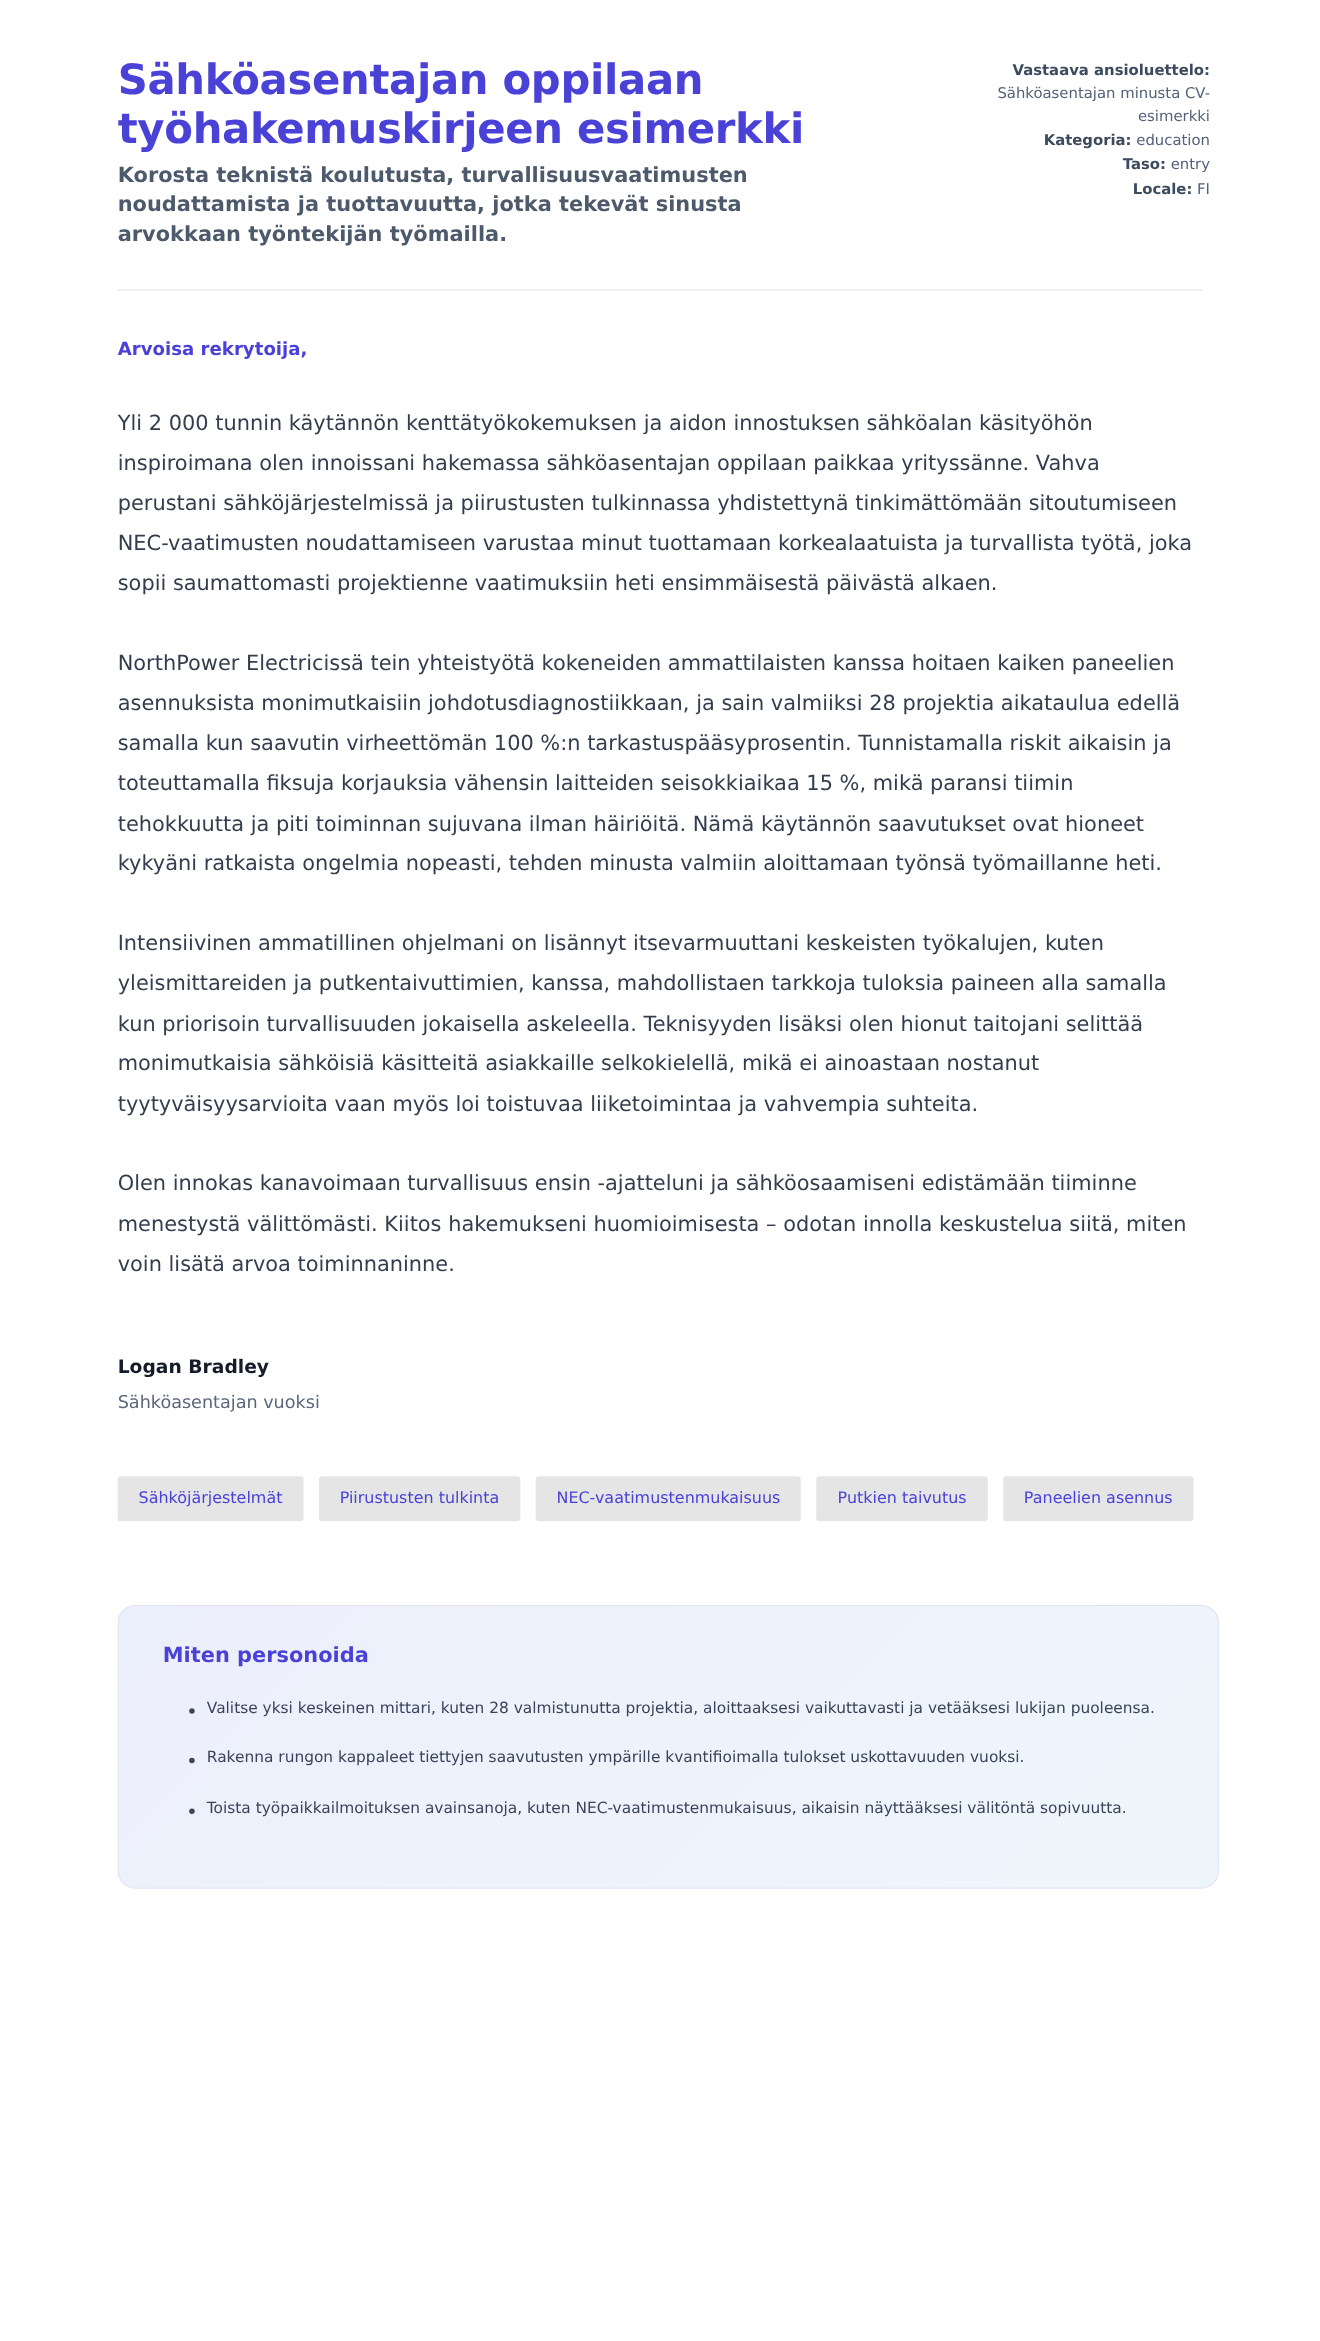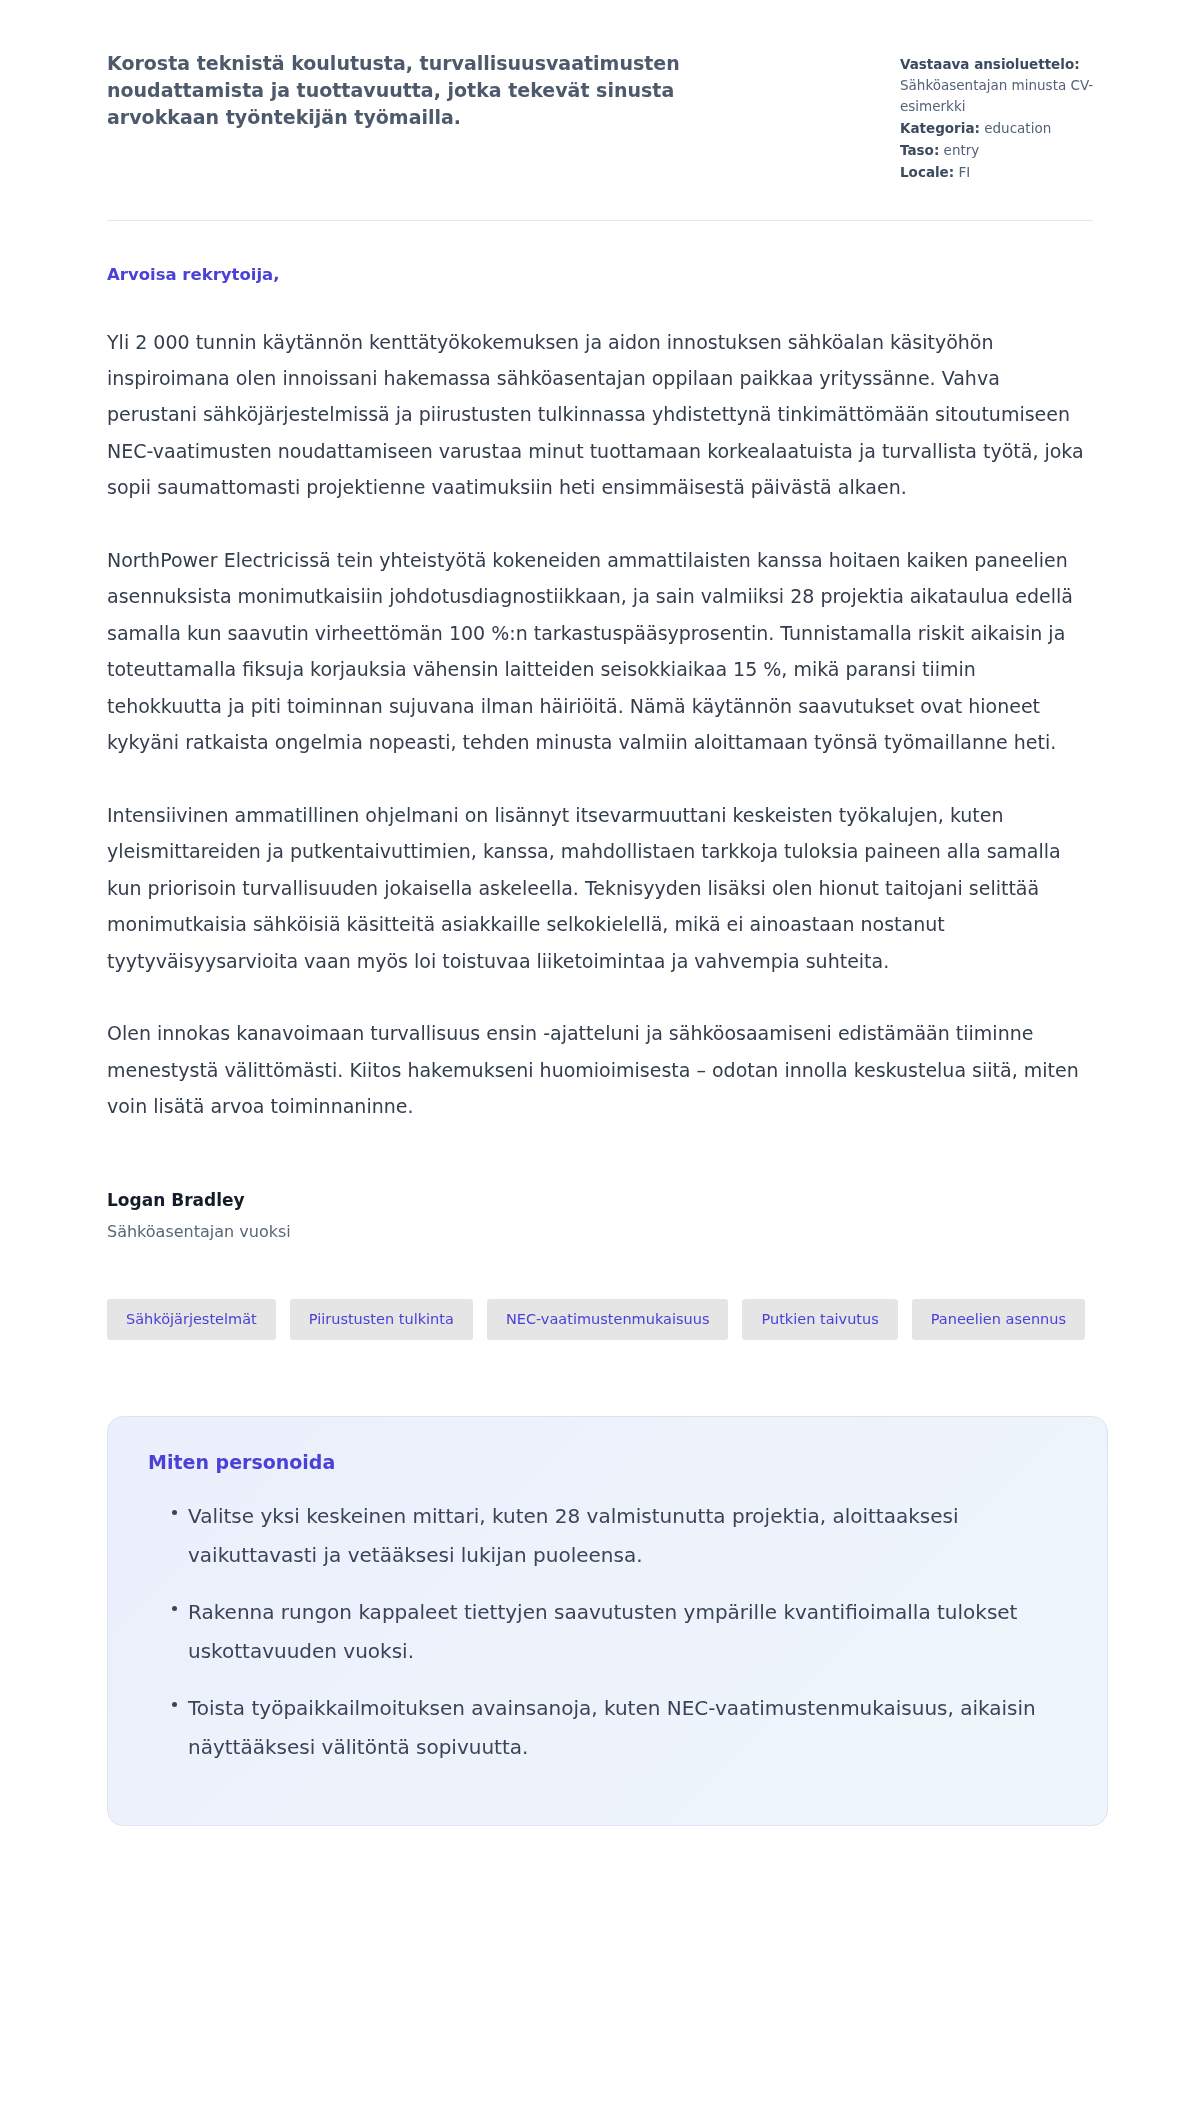--- a/index.html
+++ b/index.html
@@ -45,20 +45,21 @@
   .doc-subtitle {
     font-size: 19px;
     line-height: 1.42;
     font-weight: 700;
     color: #4d5a6b;
     margin: 0;
   }
   .header-meta {
     flex: 0 0 200px;
     width: 200px;
+    text-align: right;
     font-size: 13.5px;
     line-height: 1.55;
     color: #53627a;
     padding-top: 4px;
   }
   .meta-row { margin: 0 0 1px 0; }
   .meta-label {
     font-weight: 700;
     color: #3b4a5e;
   }
@@ -153,21 +154,21 @@
     color: #4a42d6;
     margin: 0 0 24px 0;
   }
   .callout-list {
     margin: 0;
     padding: 0 0 0 24px;
     list-style: none;
   }
   .callout-list li {
     position: relative;
-    font-size: 20px;
+    font-size: 14px;
     line-height: 1.95;
     color: #39445a;
     margin: 16px 0 18px 0;
     padding-left: 16px;
   }
   .callout-list li:last-child { margin-bottom: 0; }
   .callout-list li::before {
     content: "";
     position: absolute;
     left: 0;
@@ -179,20 +180,21 @@
   }
   .bottom-space { height: 110px; }
 </style>
 </head>
 <body>
 
 <div class="page">
 
   <div class="doc-header">
     <div class="header-left">
+      <h1 class="doc-title">Sähköasentajan oppilaan työhakemuskirjeen esimerkki</h1>
       <p class="doc-subtitle">Korosta teknistä koulutusta, turvallisuusvaatimusten noudattamista ja tuottavuutta, jotka tekevät sinusta arvokkaan työntekijän työmailla.</p>
     </div>
 
     <div class="header-meta">
       <p class="meta-row">
         <span class="meta-block-label">Vastaava ansioluettelo:</span>
         <span class="meta-block-value">Sähköasentajan minusta CV-esimerkki</span>
       </p>
       <p class="meta-row">
         <span class="meta-label">Kategoria:</span>

